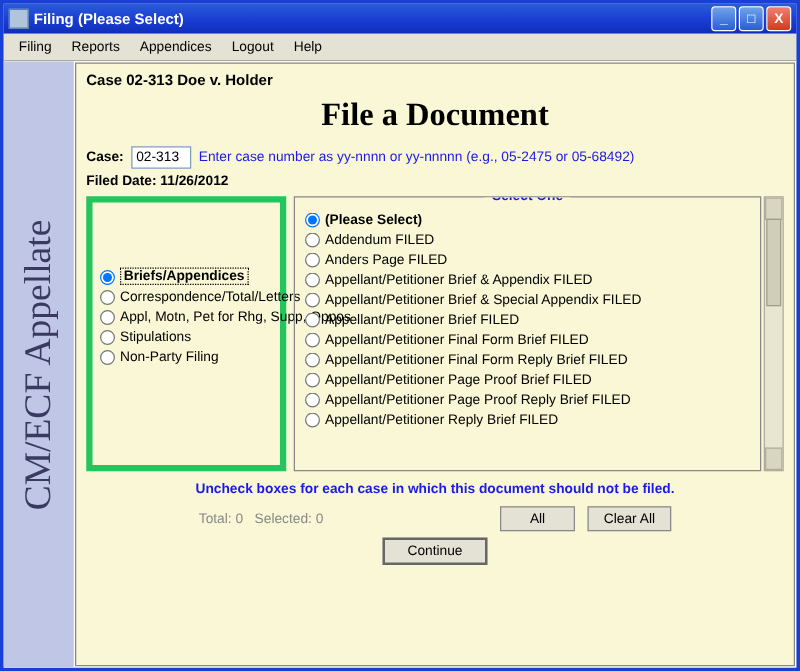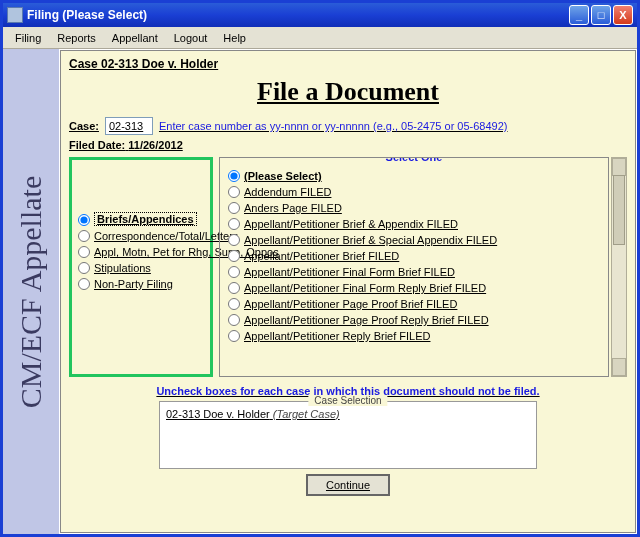--- a/index.html
+++ b/index.html
@@ -84,21 +84,20 @@
     letter-spacing: 0px;
   }
   .main {
     flex: 1;
     background: #f9f7d6;
     border: 1px solid #888;
     margin: 1px;
     padding: 6px 8px 8px 8px;
     position: relative;
     overflow: hidden;
-    text-decoration: underline;
   }
   .case-header {
     font-size: 12px;
     font-weight: bold;
     color: #000;
     margin-bottom: 4px;
   }
   .page-title {
     text-align: center;
     font-family: "Times New Roman", serif;
@@ -123,22 +122,22 @@
   }
   .hint { color: #1a1ae0; font-size: 11px; }
   .filed-row { font-size: 11px; margin-bottom: 6px; }
   .filed-row b { font-weight: bold; }
   .panels {
     display: flex;
     gap: 6px;
     height: 220px;
   }
   .panel-left {
-    width: 144px;
-    border: 3px solid #22c55e;
+    width: 160px;
+    border: 5px solid #22c55e;
     padding: 50px 6px 6px 6px;
   }
   .panel-right-wrap {
     flex: 1;
     display: flex;
   }
   .fieldset {
     flex: 1;
     border: 1px solid #888;
     position: relative;
@@ -260,21 +259,21 @@
     <span>Filing (Please Select)</span>
     <span class="spacer"></span>
     <span class="tb-btn tb-min">_</span>
     <span class="tb-btn tb-max">□</span>
     <span class="tb-btn tb-close">X</span>
   </div>
 
   <div class="menubar">
     <span>Filing</span>
     <span>Reports</span>
-    <span>Appellant</span>
+    <span>Appendices</span>
     <span>Logout</span>
     <span>Help</span>
   </div>
 
   <div class="body">
     <div class="sidebar">
       <div class="sidebar-text">CM/ECF Appellate</div>
     </div>
 
     <div class="main">
@@ -367,25 +366,28 @@
               </div>
           </div>
           <div class="scroll">
             <div class="thumb"></div>
           </div>
         </div>
       </div>
 
       <div class="instruction">Uncheck boxes for each case in which this document should not be filed.</div>
 
-      <div class="case-sel-fieldset">
-        <div class="legend2">Case Selection</div>
-        <span>02-313 Doe v. Holder</span>
-        <span class="tc">(Target Case)</span>
-      </div>
-
+
+      <div class="bottom-row">
+        <div class="counts">
+          <span>Total:</span> <span>0</span>&nbsp;&nbsp;
+          <span>Selected:</span> <span>0</span>
+        </div>
+        <div class="btn">All</div>
+        <div class="btn">Clear All</div>
+      </div>
 
       <div class="continue-row">
         <span class="continue-btn">Continue</span>
       </div>
     </div>
   </div>
 </div>
 
 </body></html>

